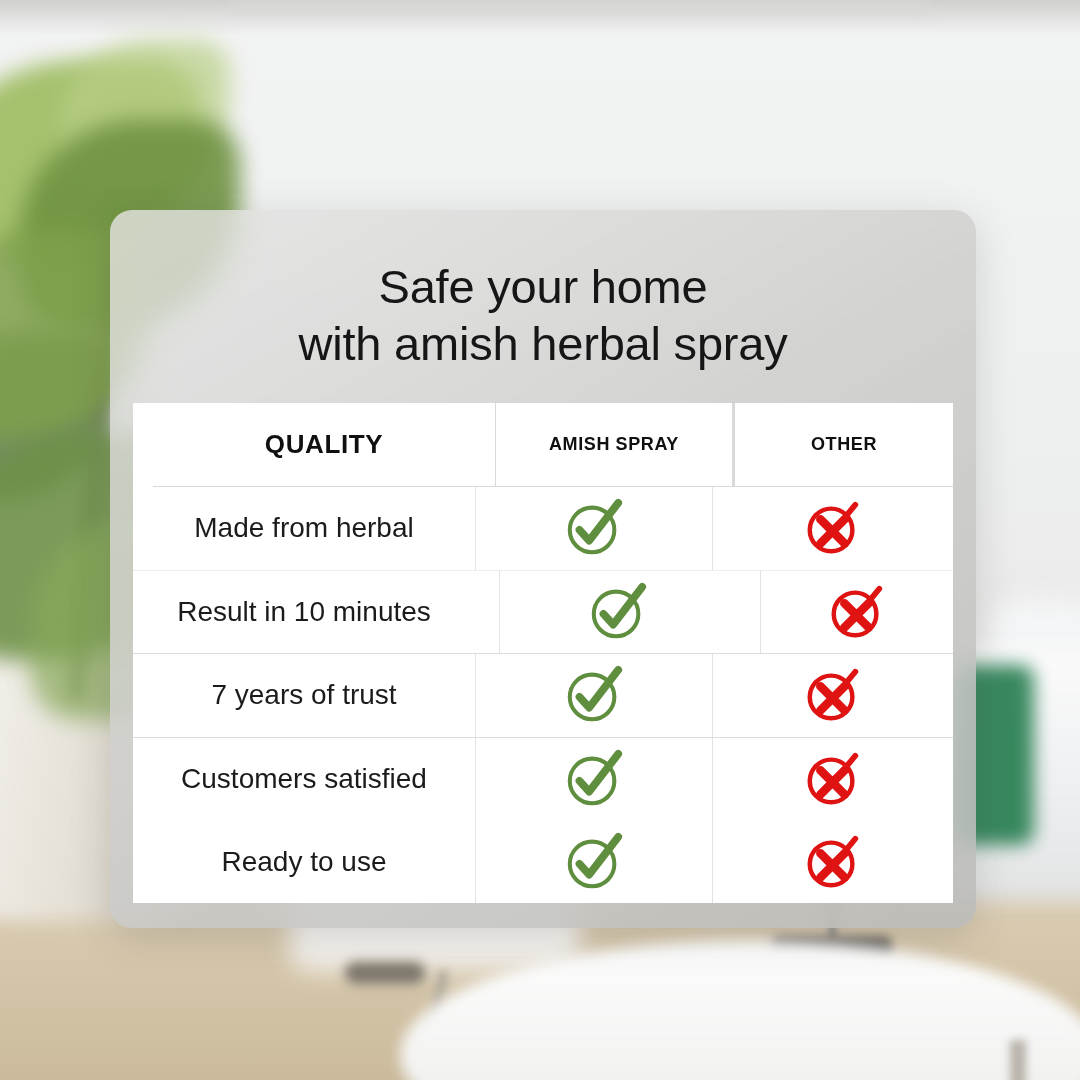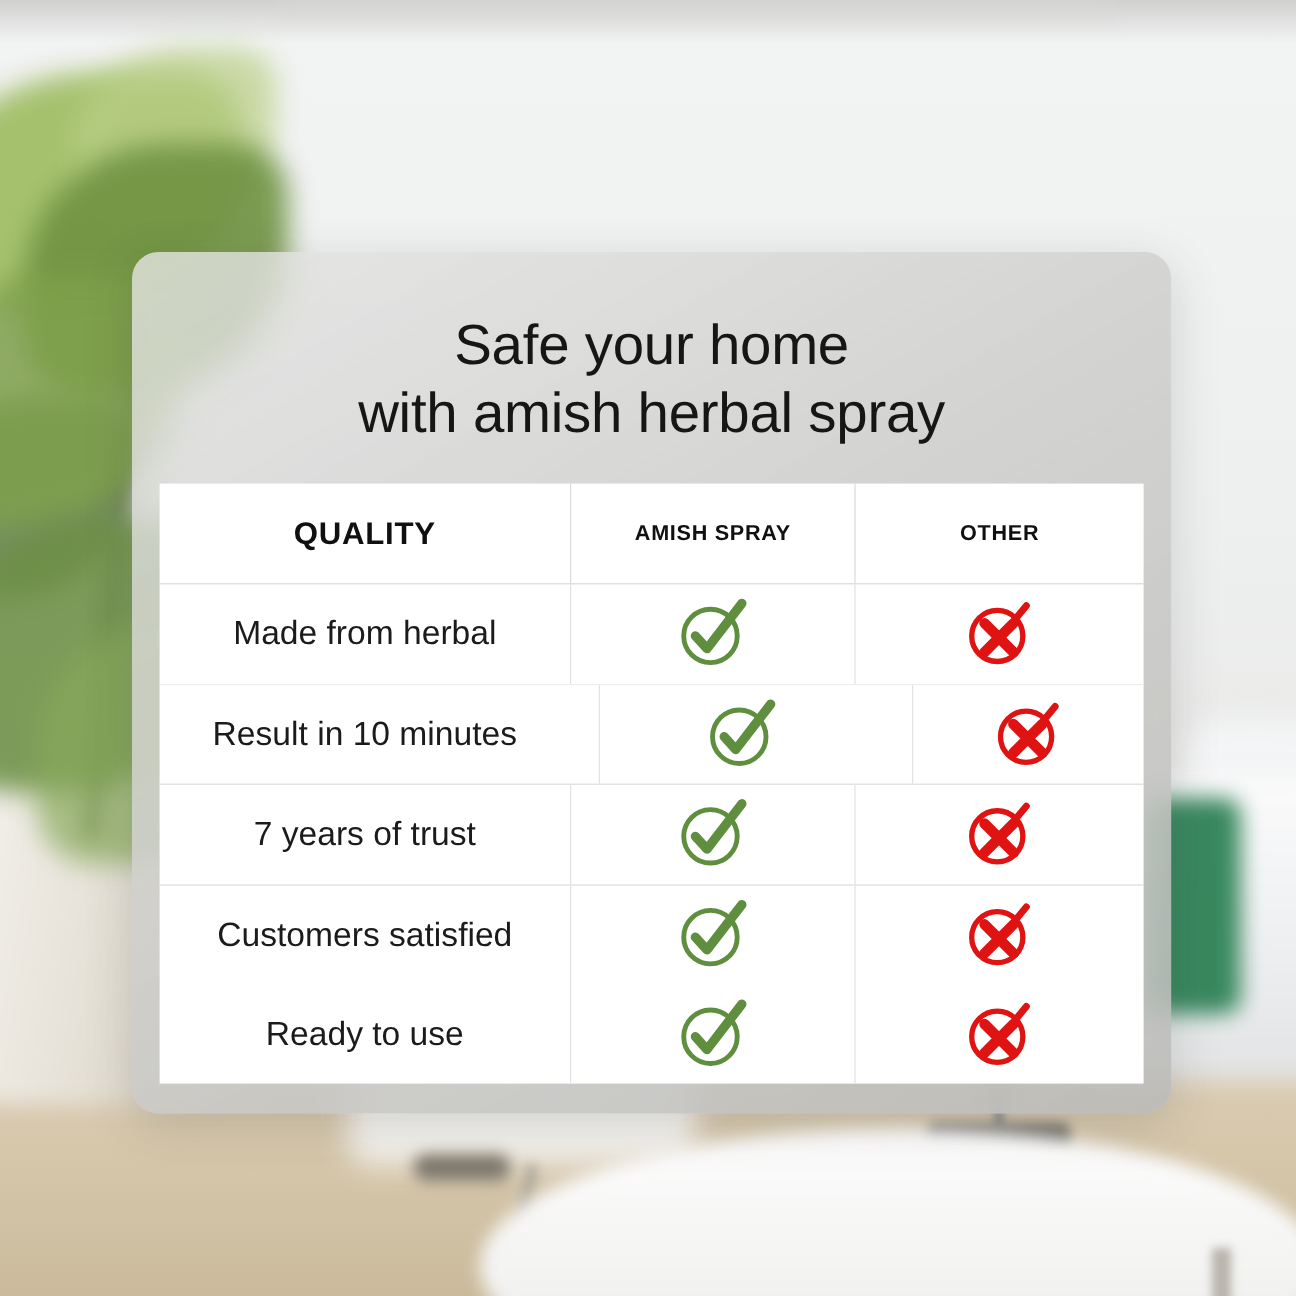--- a/index.html
+++ b/index.html
@@ -144,32 +144,32 @@
   
   #compare-table {
     position:absolute;
     left:23px; top:193px;
     width:820px; height:500px;
     background:#ffffff;
     display:flex;
     flex-direction:column;
   }
   .trow { display:flex; }
-  .trow.header { height:84px; border-bottom:1px solid #d9d9d9; }
+  .trow.header { height:84px; border-bottom:1px solid #d9d9d9;margin-left:20px; }
   .trow.body { flex:1; }
   .trow.body.div-full  { border-top:1px solid #dcdcdc; }
   .trow.body.div-part  { border-top:1px solid #ededed;gap:24px; }
 
   .cell {
     display:flex; align-items:center; justify-content:center;
     text-align:center;
   }
   .c-quality { width:342px; }
   .c-amish   { width:237px; border-left:1px solid #dcdcdc; }
-  .c-other   { flex:1;     border-left:1px solid #f97316; }
+  .c-other   { flex:1;     border-left:3px solid #f97316; }
 
   .trow.header .cell { border-left-color:#d9d9d9; }
 
   .hd-label {
     font-weight:bold;
     font-size:18px;
     letter-spacing:.6px;
     color:#101010;
   }
   .hd-quality { font-size:26px; }

